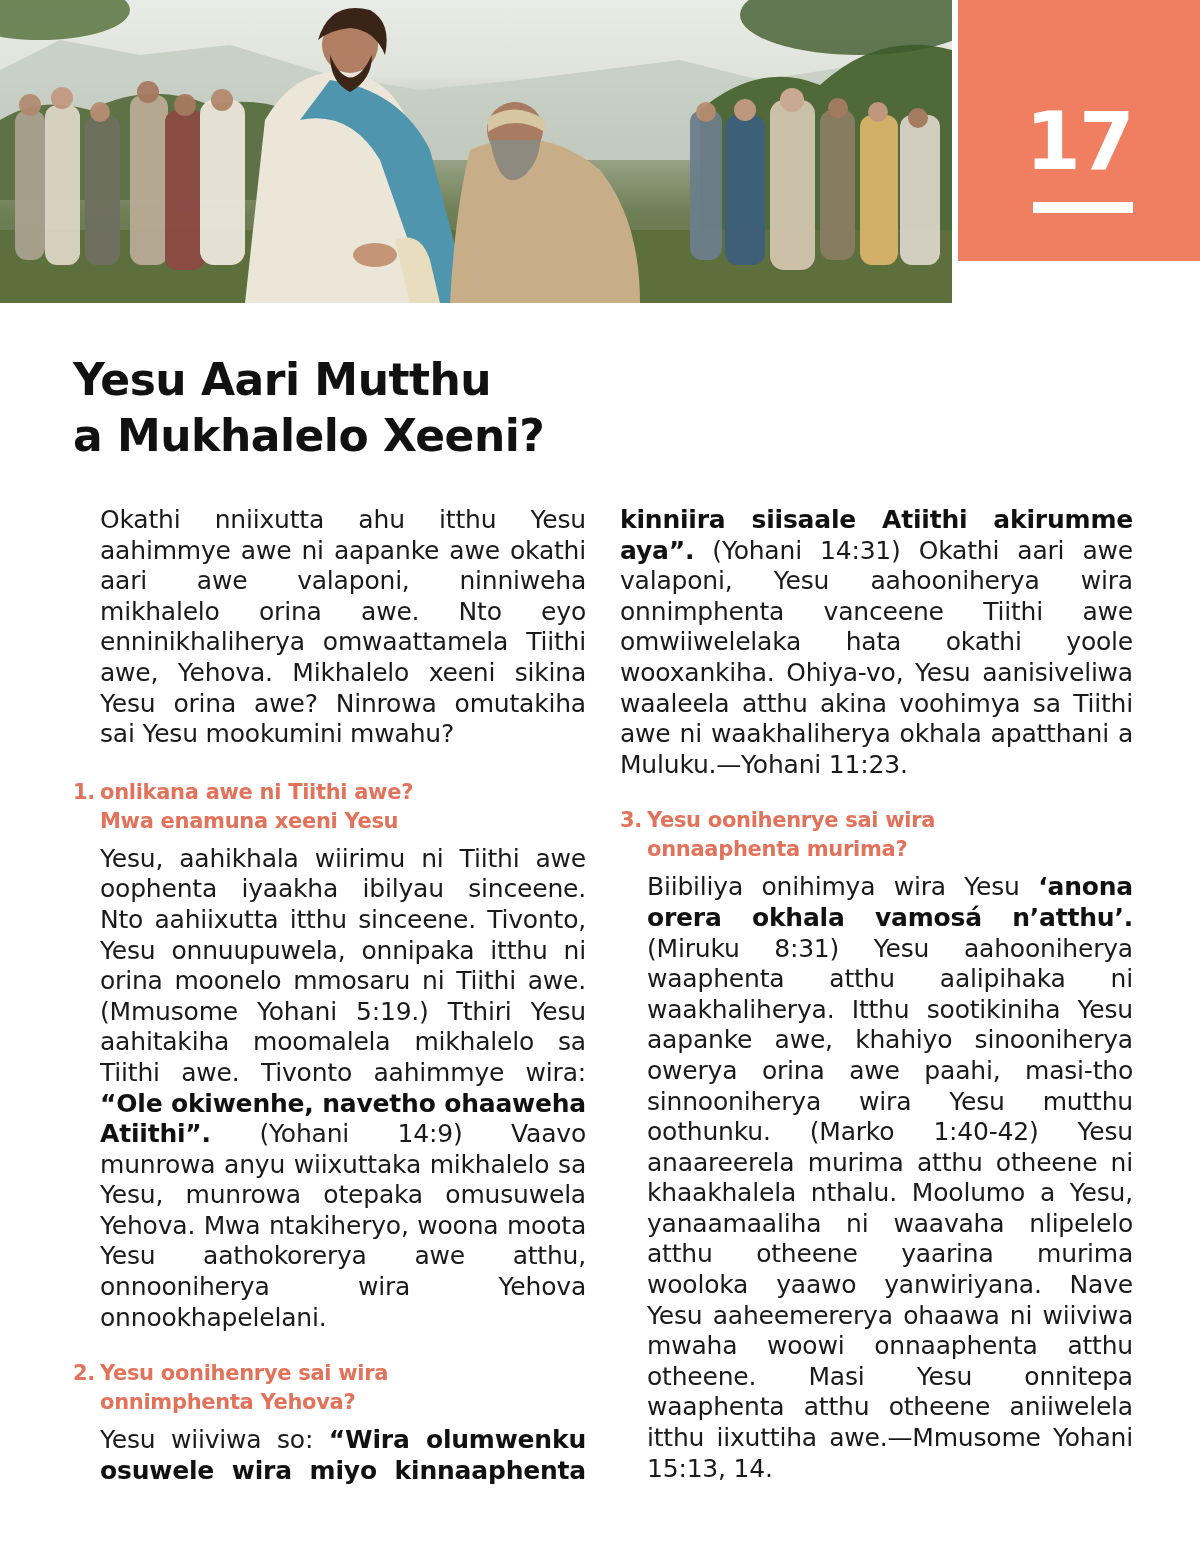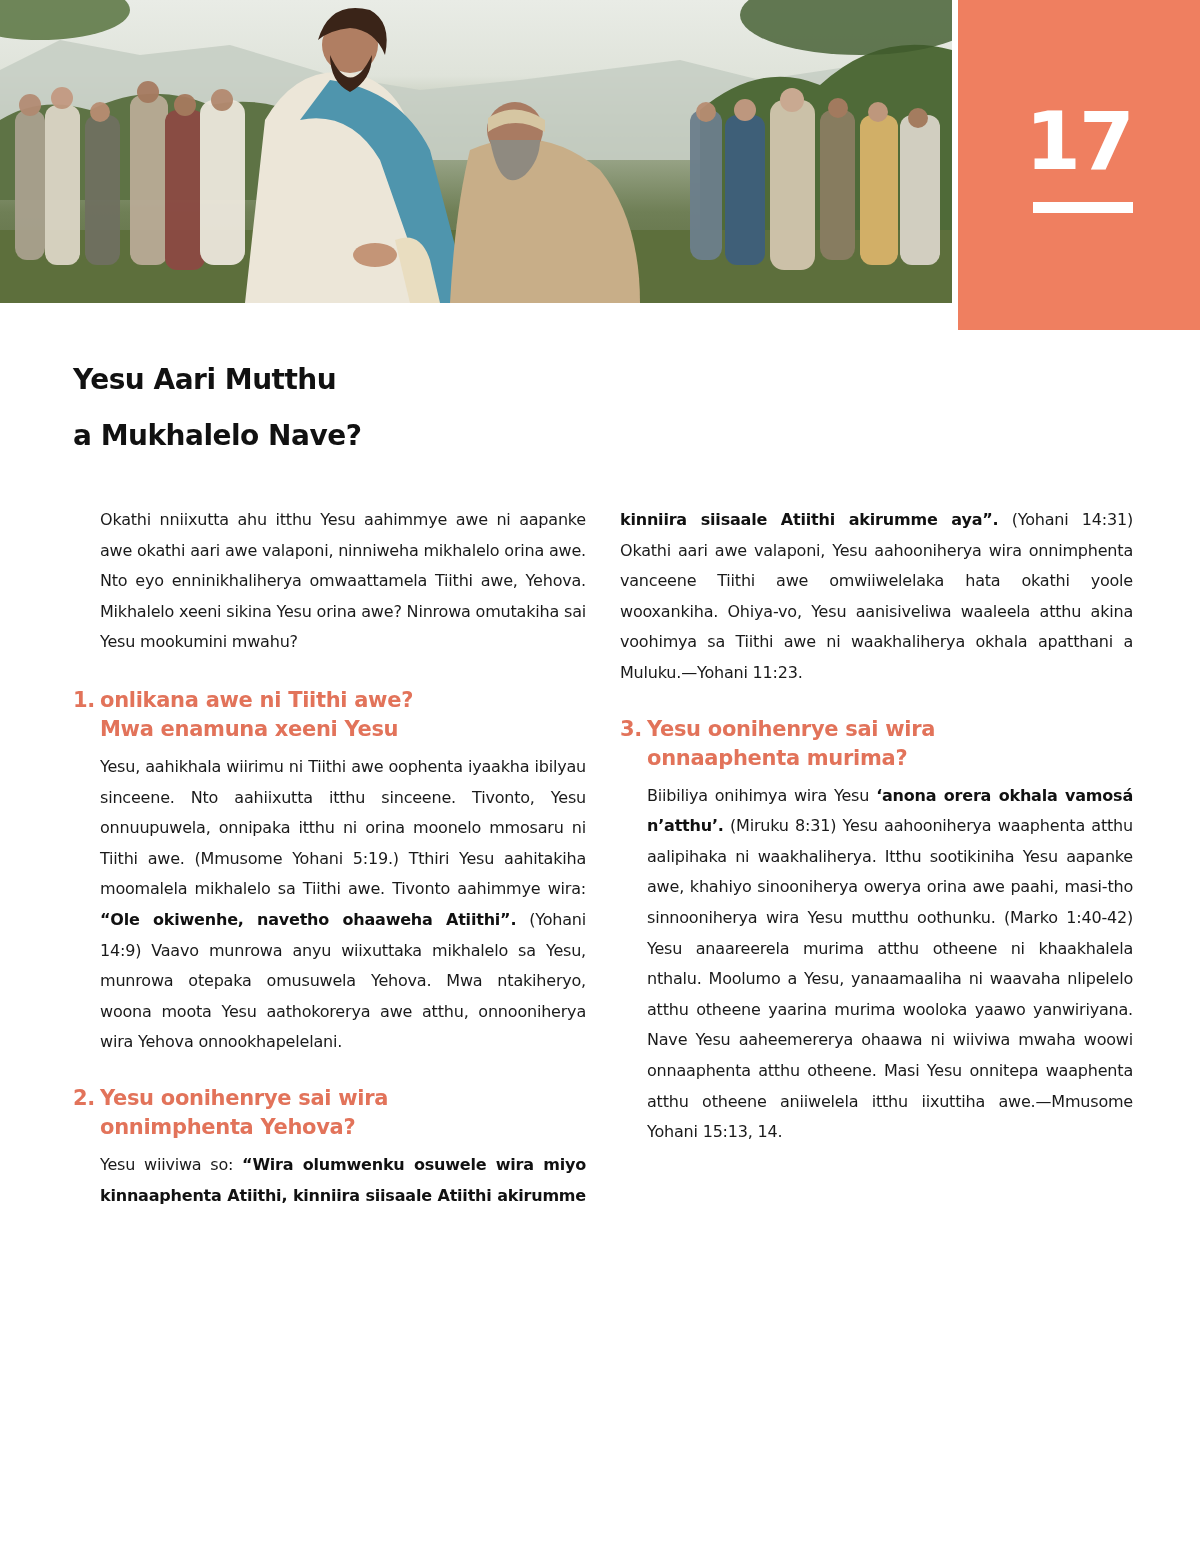--- a/index.html
+++ b/index.html
@@ -8,44 +8,44 @@
       font-family: "DejaVu Sans", sans-serif; color: #1a1a1a;
     }
     
     .hero {
       position: absolute; left: 0; top: 0; width: 952px; height: 303px; overflow: hidden;
       background: linear-gradient(180deg, #e9ece6 0%, #dfe3da 25%, #a8b29a 45%, #6f7f56 70%, #5b6a3f 100%);
     }
     .hero svg { position: absolute; left: 0; top: 0; width: 952px; height: 303px; }
     
     .num-panel {
-      position: absolute; left: 958px; top: 0; width: 242px; height: 330px;
+      position: absolute; left: 958px; top: 0; width: 242px; height: 261px;
       background: #ef7f60;
     }
     .num-panel .num {
       position: absolute; left: 0; width: 100%; top: 102px; text-align: center;
       font-family: "DejaVu Sans", sans-serif; font-weight: bold; font-size: 80px; color: #ffffff;
       letter-spacing: -2px; line-height: 1;
     }
     .num-panel .underline {
       position: absolute; left: 75px; top: 202px; width: 100px; height: 11px; background: #ffffff;
     }
     
     .title {
       position: absolute; left: 73px; top: 352px; margin: 0;
-      font-family: "DejaVu Sans", sans-serif; font-weight: bold; font-size: 28px; line-height: 56px;
+      font-family: "DejaVu Sans", sans-serif; font-weight: bold; font-size: 44px; line-height: 56px;
       color: #111111; letter-spacing: -0.5px;
     }
     .title span { display: block; }
     
     .col { position: absolute; top: 505px; }
     .col-left { left: 73px; width: 513px; }
     .col-right { left: 620px; width: 513px; }
     .para {
-      margin: 0 0 0 27px; font-size: 16px; line-height: 30.6px; text-align: justify;
+      margin: 0 0 0 27px; font-size: 25px; line-height: 30.6px; text-align: justify;
       font-family: "DejaVu Sans", sans-serif; color: #1a1a1a; letter-spacing: -0.2px;
     }
     .para b { font-weight: bold; color: #111; }
     .q-head {
       margin: 0; font-family: "DejaVu Sans", sans-serif; font-weight: bold;
       font-size: 21px; line-height: 29px; color: #e2735a; position: relative; padding-left: 27px;
       letter-spacing: -0.3px;
     }
     .q-head .qn { position: absolute; left: 0; top: 0; }
     .q-head .ql { display: block; }
@@ -114,21 +114,21 @@
   </svg>
 </div>
 
 <div class="num-panel">
   <div class="num">17</div>
   <div class="underline"></div>
 </div>
 
 <h1 class="title">
   <span>Yesu Aari Mutthu</span>
-  <span>a Mukhalelo Nave?</span>
+  <span>a Mukhalelo Xeeni?</span>
 </h1>
 
 <div class="col col-left">
   <p class="para intro">Okathi nniixutta ahu itthu Yesu aahimmye awe ni aapanke awe okathi aari awe valaponi, ninniweha mikhalelo orina awe. Nto eyo enninikhaliherya omwaattamela Tiithi awe, Yehova. Mikhalelo xeeni sikina Yesu orina awe? Ninrowa omutakiha sai Yesu mookumini mwahu?</p>
 
   <h2 class="q-head">
     <span class="qn">1.</span>
     <span class="ql">onlikana awe ni Tiithi awe?</span>
     <span class="ql">Mwa enamuna xeeni Yesu</span>
   </h2>

